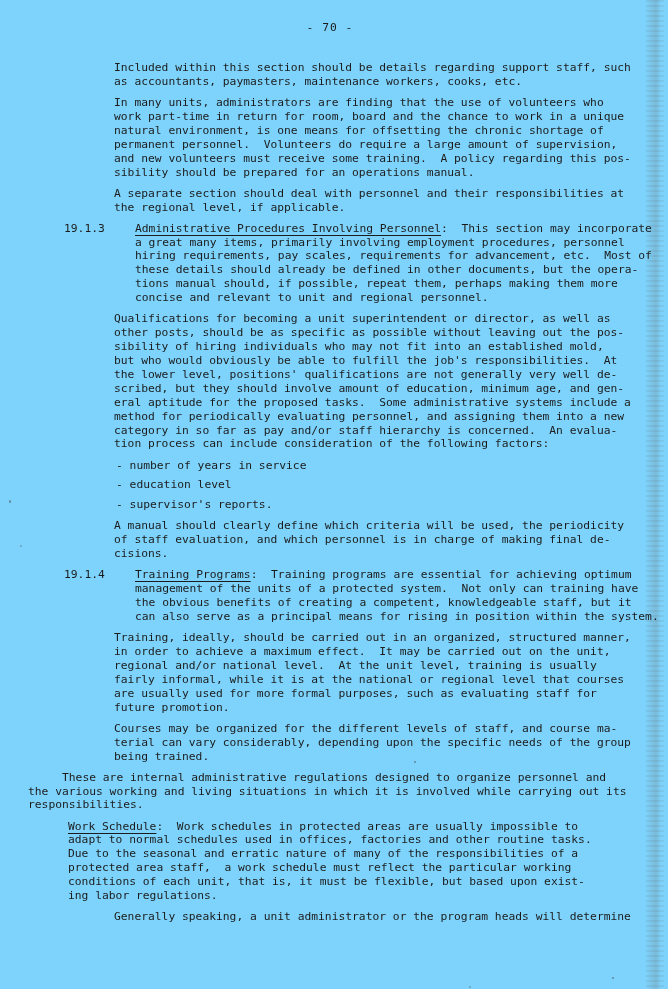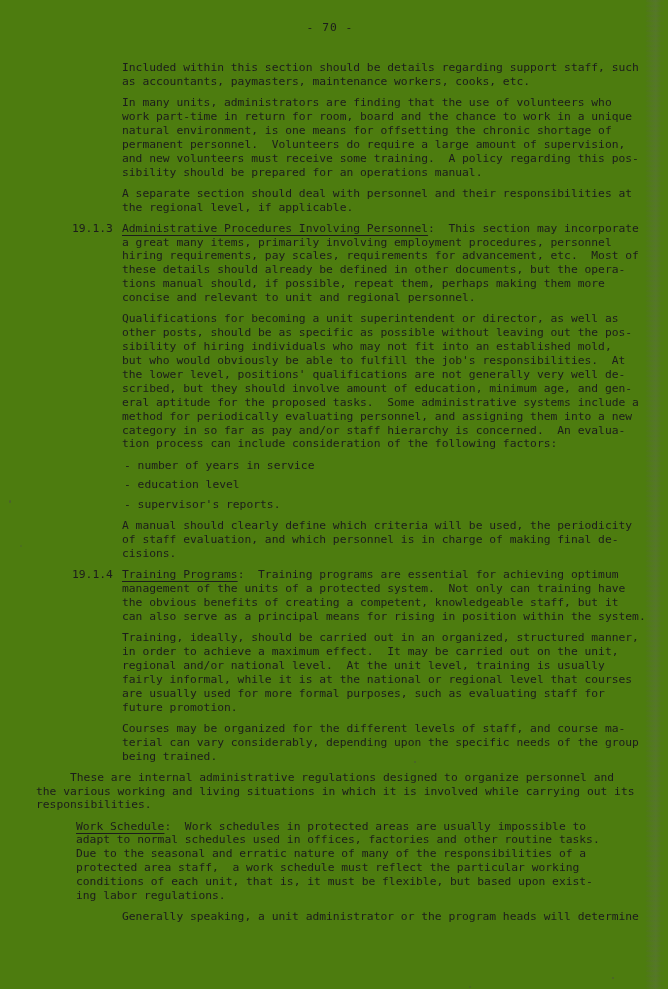--- a/index.html
+++ b/index.html
@@ -1,45 +1,45 @@
 <!DOCTYPE html>
 <html><head>
 <meta charset="utf-8">
 <style>
   html,body { margin:0; padding:0; background:#e9e9e7; }
   .page {
     position: relative;
     width: 668px;
     height: 989px;
     margin: 0 auto;
-    background: #4d7c0f;
+    background: #7dd3fc;
     overflow: hidden;
     font-family: "DejaVu Sans Mono", "Liberation Mono", monospace;
     font-size: 11.3px;
     line-height: 13.9px;
     color: #1c1c1c;
   }
   .pagenum {
     position: absolute;
     top: 21px;
     left: 0;
     width: 660px;
     text-align: center;
     letter-spacing: 1px;
   }
   .content {
     position: absolute;
     top: 61px;
-    left: 8px;
+    left: 0;
     right: 0;
   }
   .pre { white-space: pre-wrap; }
   .b { margin-bottom: 7.2px; }
   .indent1 { margin-left: 114px; }
-  .sec { display: flex; margin-left: 64px; }
+  .sec { display: flex; margin-left: 64px; gap: 21px; }
   .sec .num { flex: none; width: 50px; }
   .sec2 { display: flex; margin-left: 68px; }
   .sec2 .num { flex: none; width: 54px; }
   .sec .body, .sec2 .body { flex: 1 1 auto; }
   .u { text-decoration: underline; text-underline-offset: 2.5px; text-decoration-thickness: 1px; }
   .list-item { margin-left: 116px; margin-bottom: 6px; }
   .h2 { margin-left: 30px; margin-bottom: 6px; }
   .h2 .num2 { display: inline-block; width: 41px; }
   .wide { margin-left: 28px; margin-right: 20px; }
   .edge-band {

